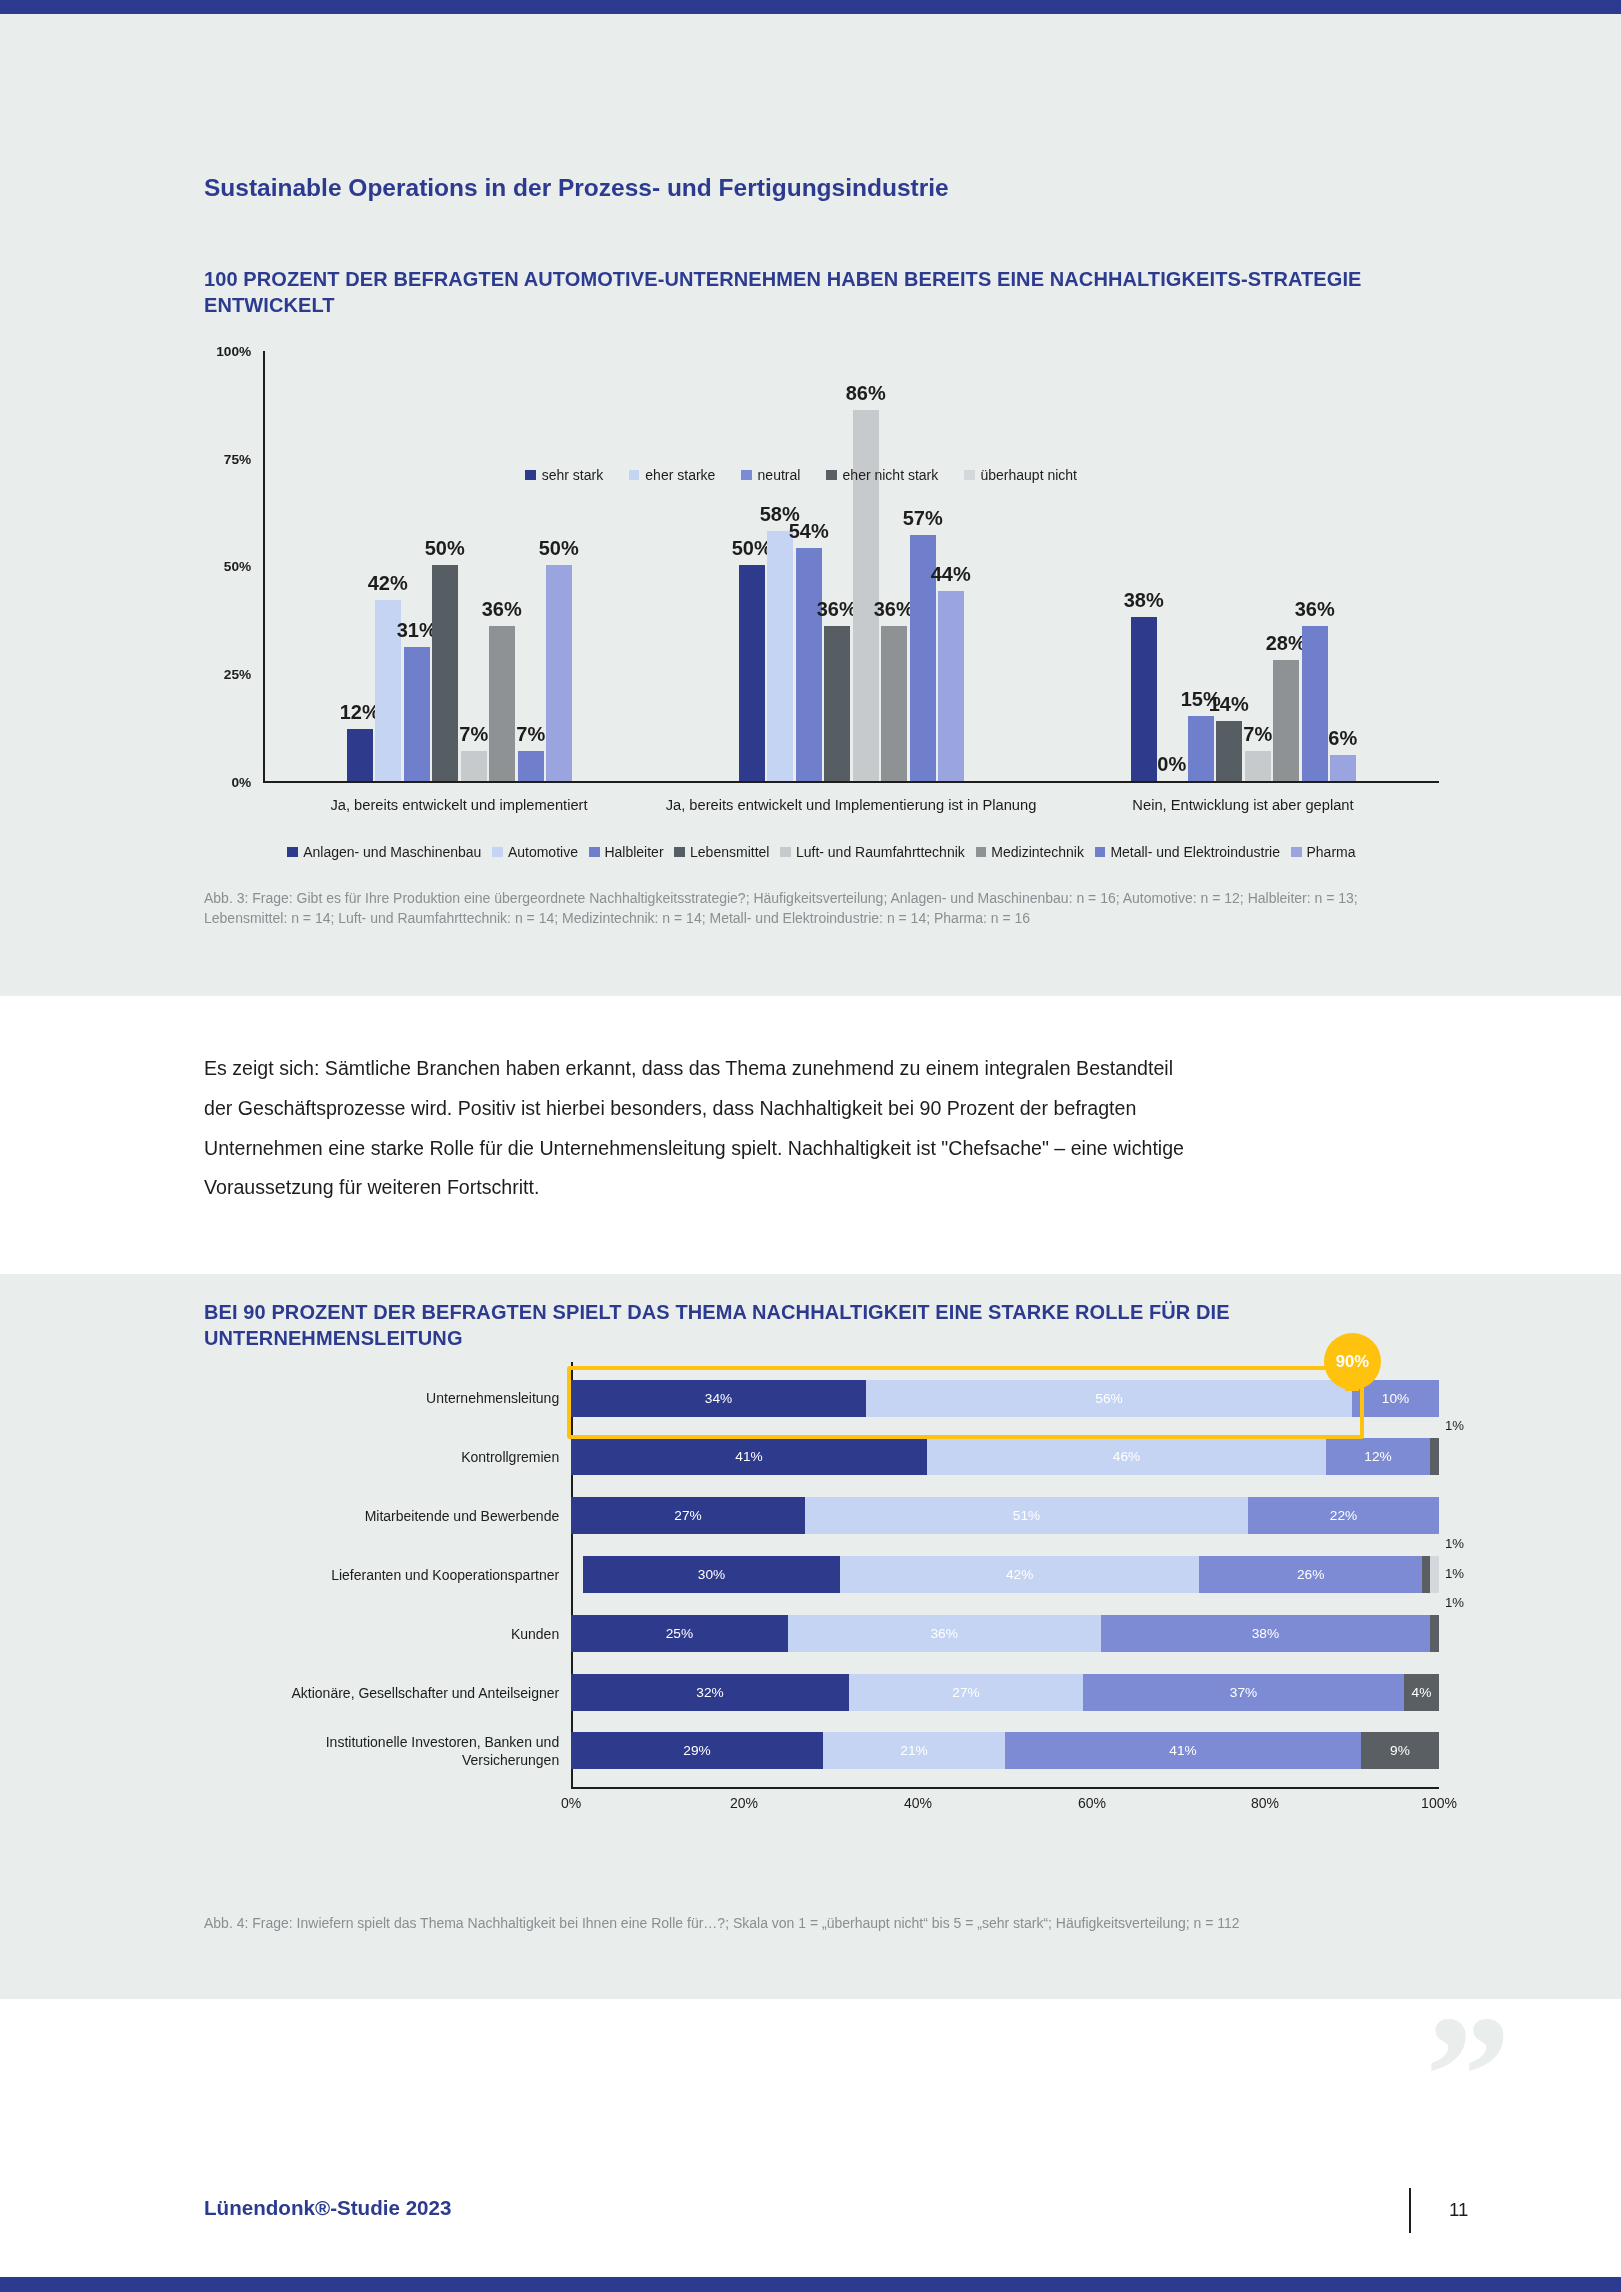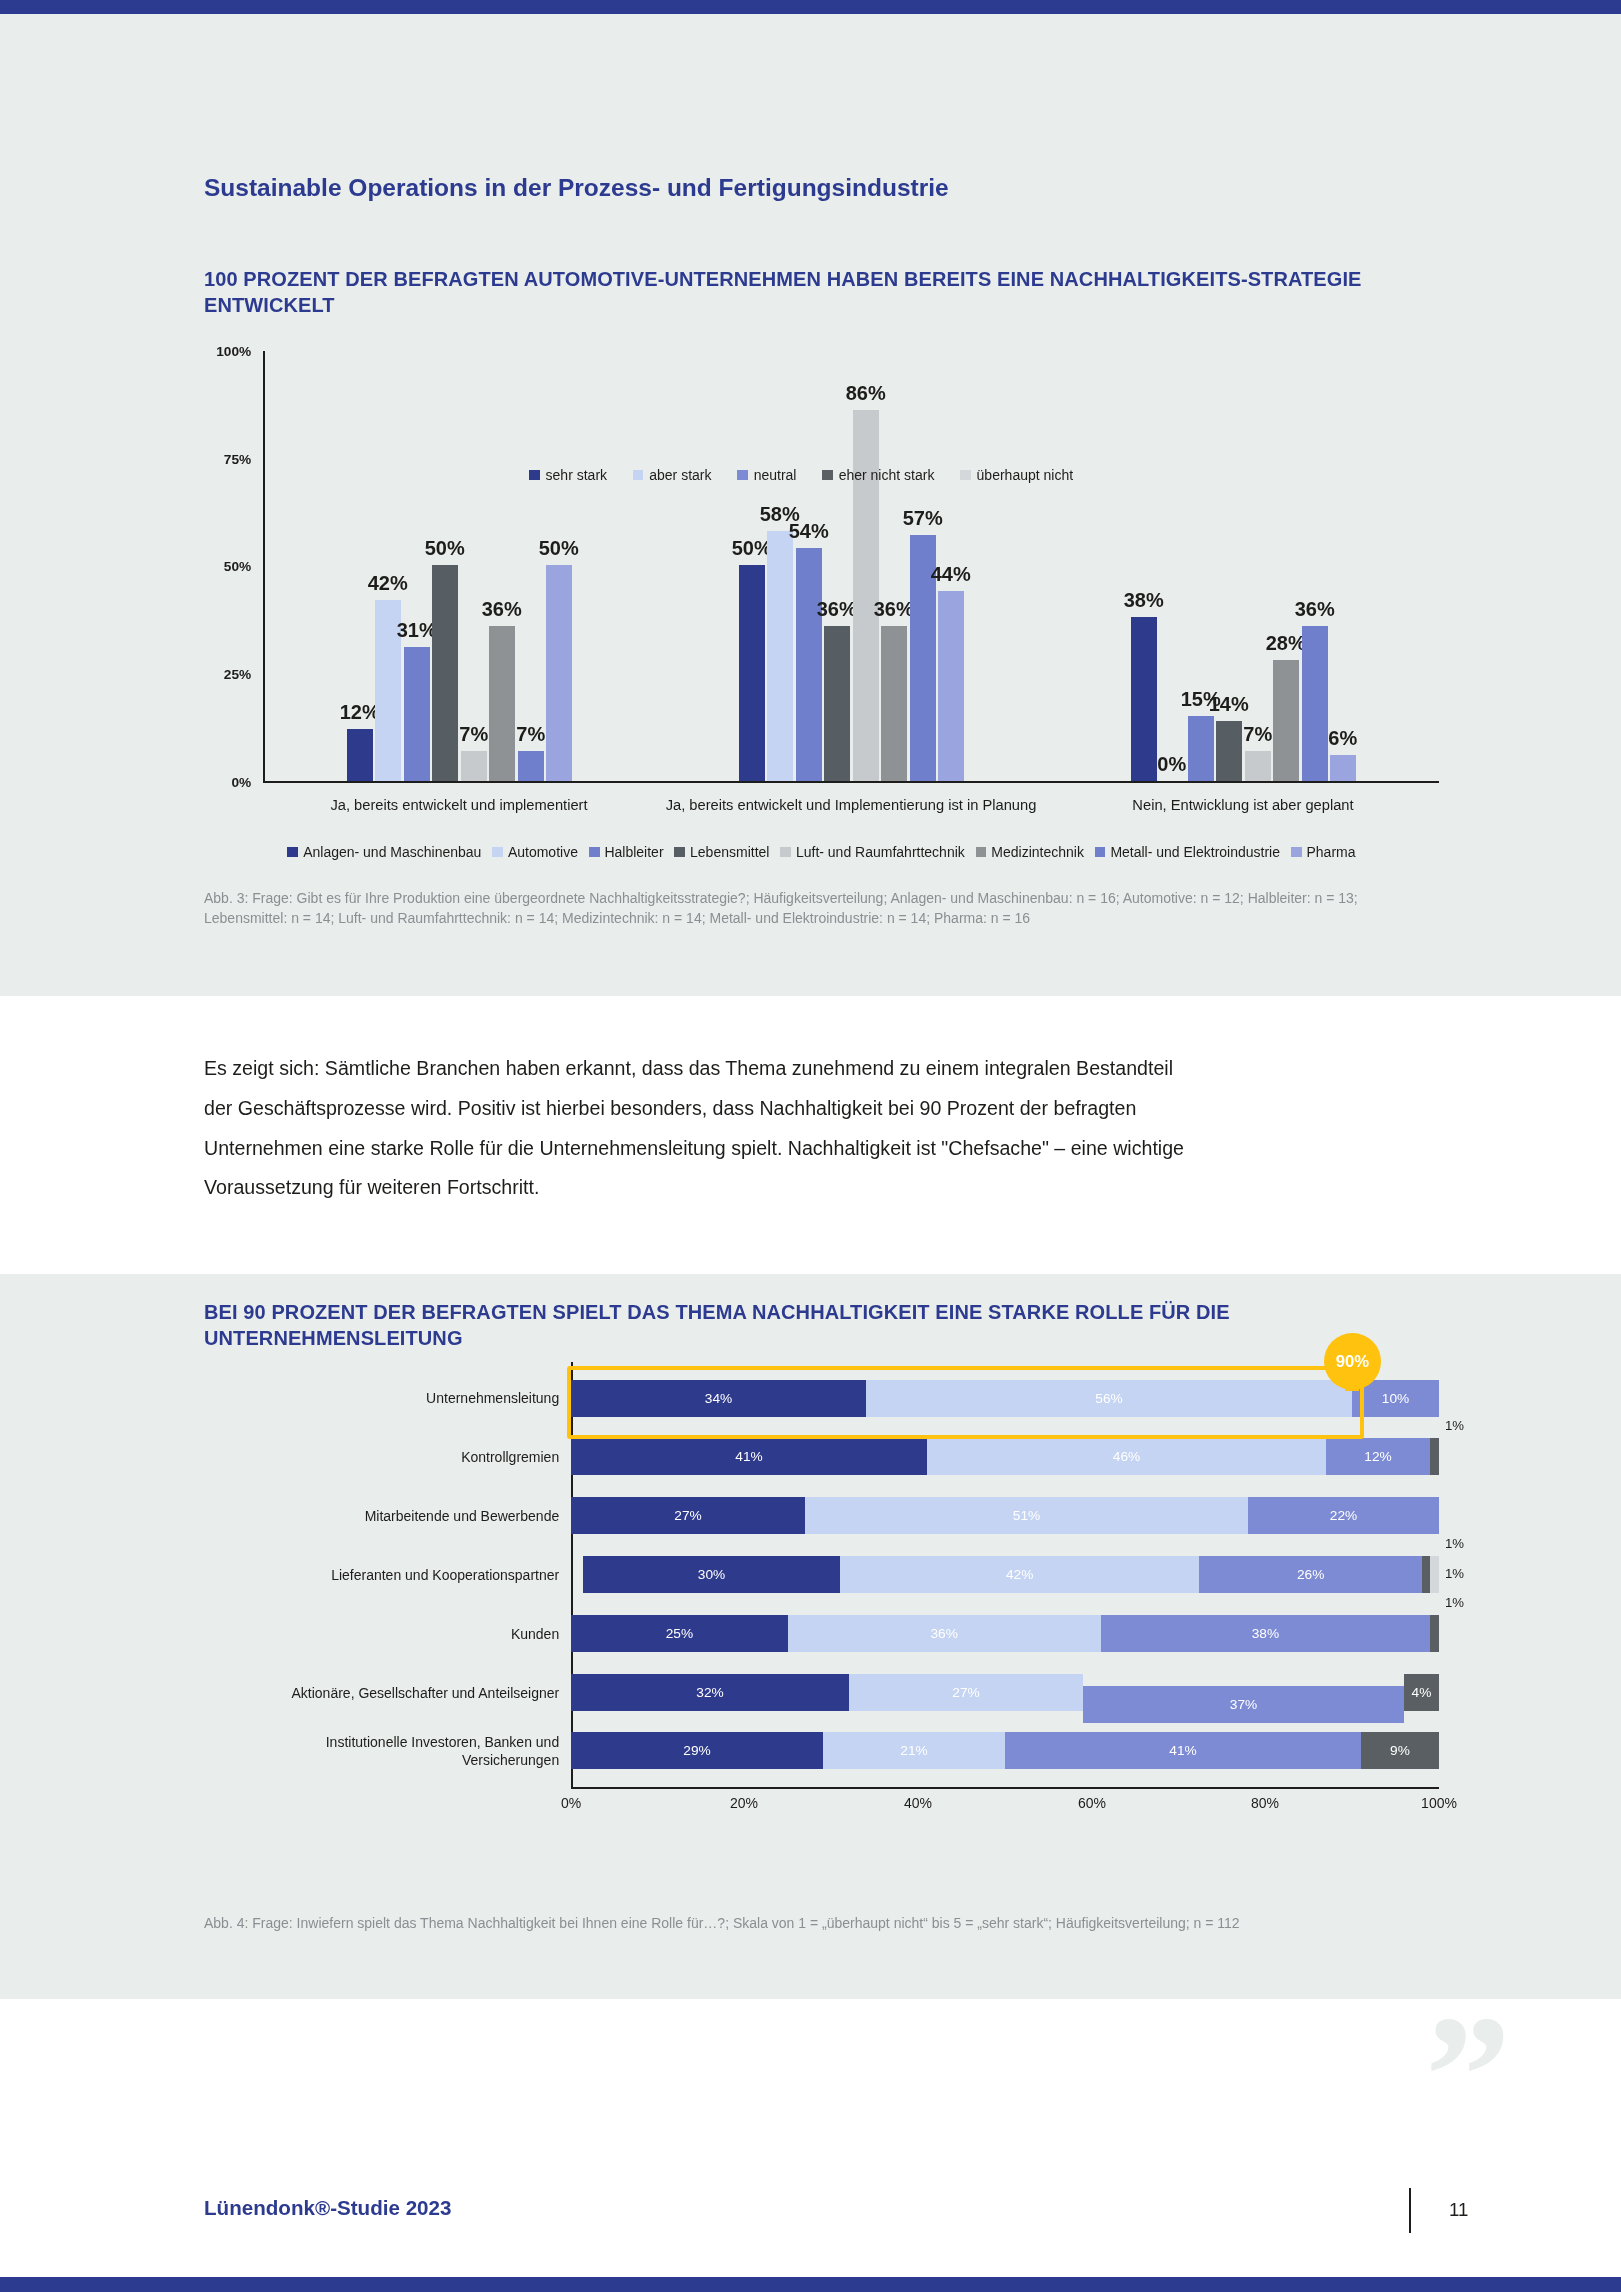--- a/index.html
+++ b/index.html
@@ -357,21 +357,21 @@
             <div class="c2-seg" style="width: 330px; background: rgb(125, 139, 212);">38%</div>
             <div class="c2-seg" style="width: 8.7px; background: rgb(89, 95, 99);"></div>
           </div>
           <div class="c2-out" style="left: 874px; top: -19.6px;">1%</div>
         </div>
         <div class="c2-row" style="top: 312px; height: 37px;">
           <div class="c2-label" style="top: 50%; transform: translateY(-50%);">Aktionäre, Gesellschafter und Anteilseigner</div>
           <div class="c2-track">
             <div class="c2-seg" style="width: 278px; background: rgb(46, 58, 140);">32%</div>
             <div class="c2-seg" style="width: 234px; background: rgb(197, 212, 242);">27%</div>
-            <div class="c2-seg" style="width: 321px; background: rgb(125, 139, 212); margin-top: 12px;">37%</div>
+            <div class="c2-seg" style="width: 321px; background: rgb(125, 139, 212);">37%</div>
             <div class="c2-seg" style="width: 35px; background: rgb(89, 95, 99);">4%</div>
           </div>
         </div>
         <div class="c2-row" style="top: 370px; height: 37px;">
           <div class="c2-label" style="top: 50%; transform: translateY(-50%);">Institutionelle Investoren, Banken und Versicherungen</div>
           <div class="c2-track">
             <div class="c2-seg" style="width: 252px; background: rgb(46, 58, 140);">29%</div>
             <div class="c2-seg" style="width: 182px; background: rgb(197, 212, 242);">21%</div>
             <div class="c2-seg" style="width: 356px; background: rgb(125, 139, 212);">41%</div>
             <div class="c2-seg" style="width: 78px; background: rgb(89, 95, 99);">9%</div>
@@ -391,21 +391,21 @@
     <div id="c2-pin" style="left: 1120px; top: -29px;">90%</div>
   </div>
 
   <div id="c2-legend">
       <div class="li">
         <span class="sw" style="background: rgb(46, 58, 140);"></span>
         <span>sehr stark</span>
       </div>
       <div class="li">
         <span class="sw" style="background: rgb(197, 212, 242);"></span>
-        <span>aber stark</span>
+        <span>eher starke</span>
       </div>
       <div class="li">
         <span class="sw" style="background: rgb(125, 139, 212);"></span>
         <span>neutral</span>
       </div>
       <div class="li">
         <span class="sw" style="background: rgb(89, 95, 99);"></span>
         <span>eher nicht stark</span>
       </div>
       <div class="li">

